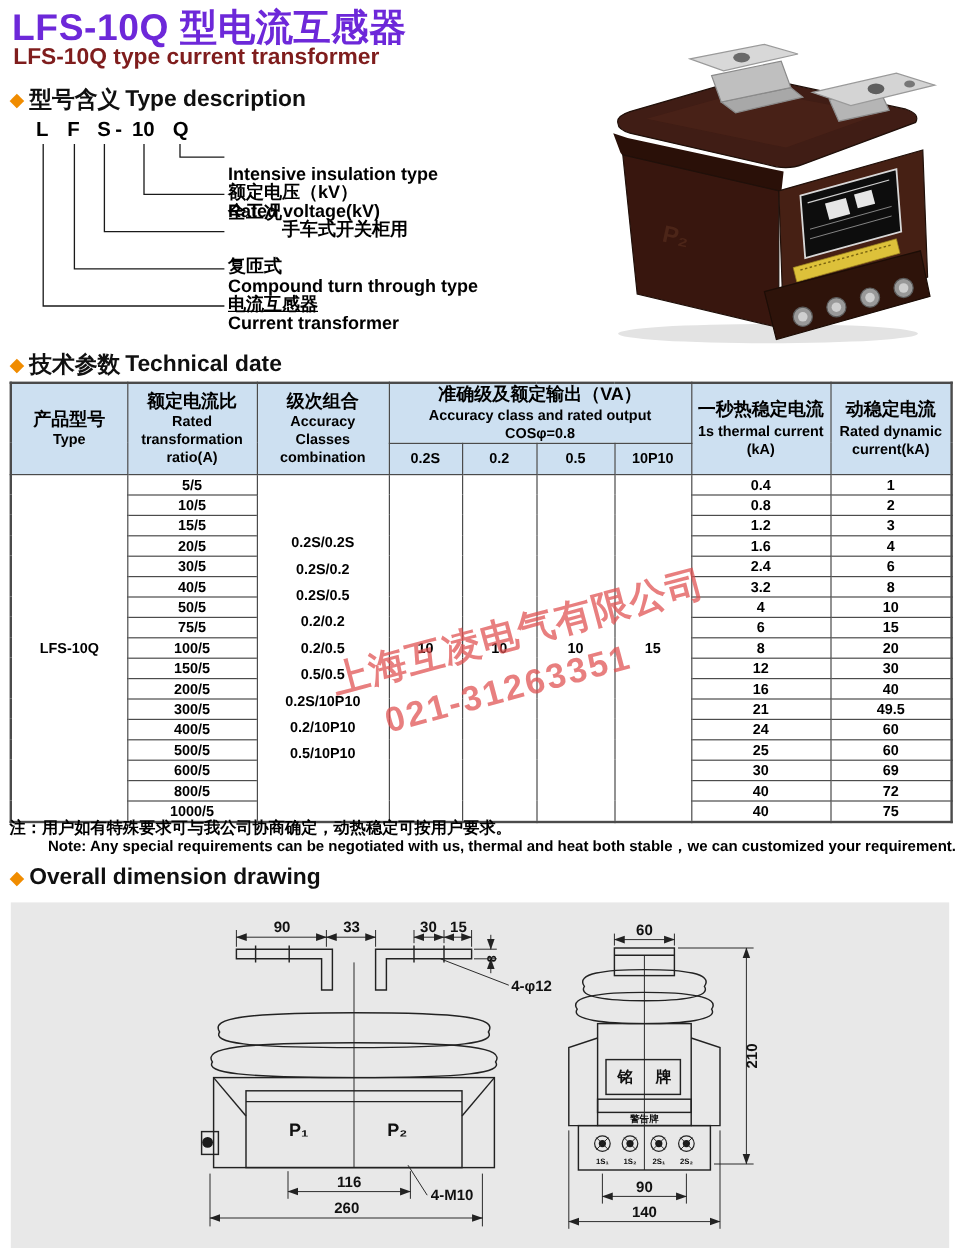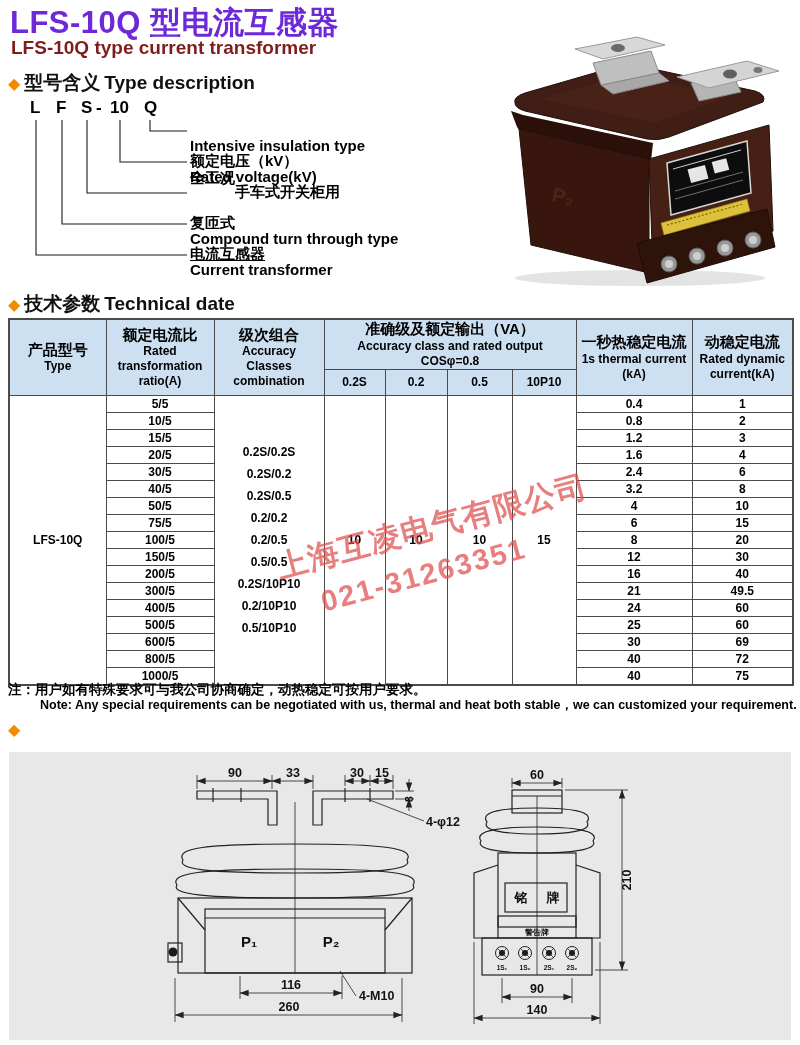--- a/index.html
+++ b/index.html
@@ -282,20 +282,21 @@
 <div class="abs watermark">
   <div class="l1">上海互凌电气有限公司</div>
   <div class="l2">021-31263351</div>
 </div>
 
 <div class="abs note-zh">注：用户如有特殊要求可与我公司协商确定，动热稳定可按用户要求。</div>
 <div class="abs note-en">Note: Any special requirements can be negotiated with us, thermal and heat both stable，we can customized your requirement.</div>
 
 <div class="abs sec" style="top:721px;">
   <span class="diamond">◆</span>
+  <span>Overall dimension drawing</span>
 </div>
 
 <div class="abs panel">
 <svg width="782" height="288" viewBox="0 0 782 288">
   <defs>
     <marker id="arr" markerWidth="10" markerHeight="8" refX="8.6" refY="4" orient="auto-start-reverse" markerUnits="userSpaceOnUse">
       <path d="M0,0.8 L9,4 L0,7.2 Z" fill="#222"></path>
     </marker>
   </defs>
 

